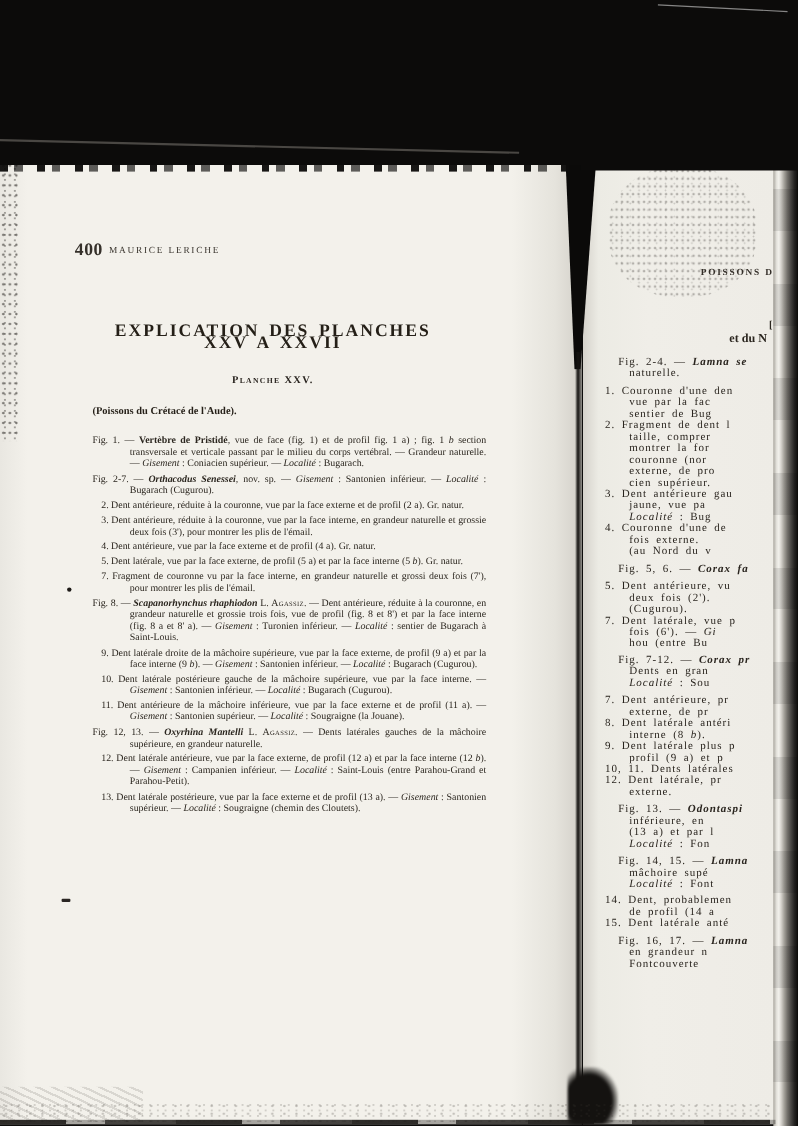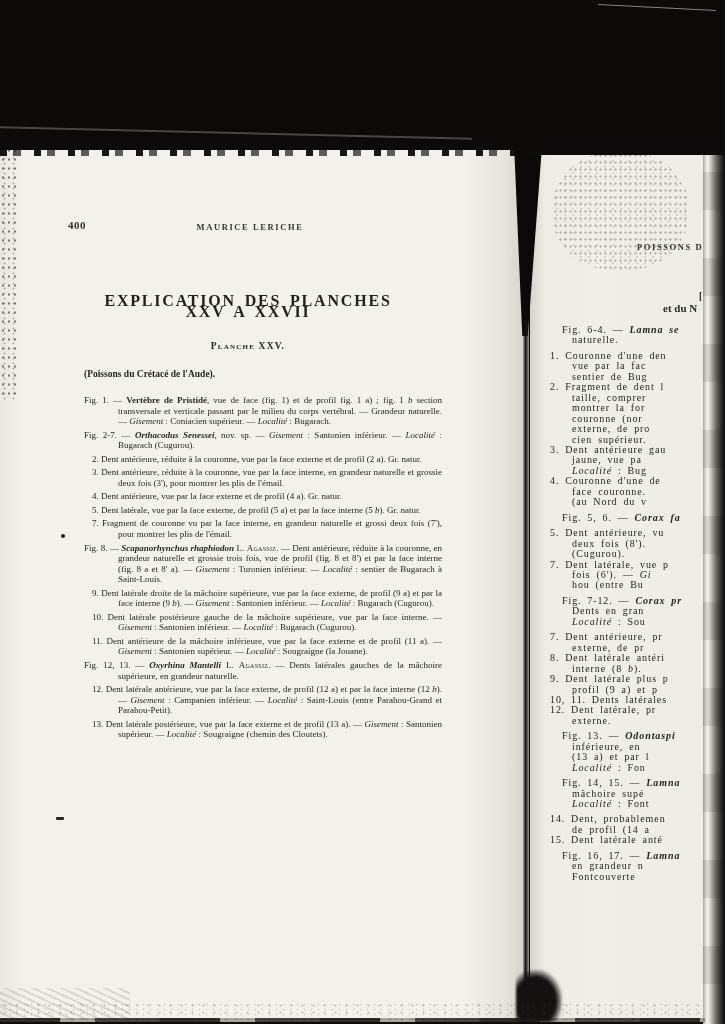--- a/index.html
+++ b/index.html
@@ -68,22 +68,22 @@
   }
   .bottom-edge{
     position:absolute;left:0;top:1018px;width:705px;height:4px;
     background:repeating-linear-gradient(90deg,rgba(25,23,20,.9) 0 60px,rgba(25,23,20,.35) 60px 95px,rgba(25,23,20,.8) 95px 160px);
   }
   .bl-streak{
     position:absolute;left:0;top:988px;width:130px;height:32px;opacity:.6;
     background:repeating-linear-gradient(25deg,rgba(70,66,60,.25) 0 2px,transparent 2px 6px);
   }
   
-  .pg-num{position:absolute;left:68px;top:219px;font-size:11px;font-weight:bold;color:#35302a;letter-spacing:.5px;}
-  .run-head-left{position:absolute;left:85px;top:222px;width:330px;text-align:center;font-size:8.5px;font-weight:bold;letter-spacing:1.6px;color:#3a352e;}
+  .pg-num{position:absolute;left:68px;top:219px;font-size:16px;font-weight:bold;color:#35302a;letter-spacing:.5px;}
+  .run-head-left{position:absolute;left:99px;top:222px;width:330px;text-align:left;font-size:8.5px;font-weight:normal;letter-spacing:1.6px;color:#3a352e;}
   .main-col{position:absolute;left:84px;top:295px;width:358px;color:#2b261f;}
   .heading{text-align:center;font-weight:bold;font-size:16px;line-height:11px;letter-spacing:1.8px;word-spacing:3px;color:#241f17;margin:0;padding-right:30px;}
   .plate{text-align:center;font-variant:small-caps;font-weight:bold;font-size:9.5px;line-height:11px;letter-spacing:1.2px;margin-top:24px;padding-right:30px;color:#2a2520;}
   .subtitle{text-align:left;font-weight:bold;font-size:9.5px;line-height:11px;margin-top:17px;padding-right:30px;color:#241f17;}
   .entries{margin-top:15px;}
   p.entry{margin:0 0 3px;font-size:9px;line-height:10.55px;text-align:justify;padding-left:34px;text-indent:-34px;color:#2b261f;}
   p.entry.num{text-indent:-26px;}
   p.entry.fig{margin-top:3px;}
   .seg-b{font-weight:bold;}
   .seg-i{font-style:italic;}
@@ -135,40 +135,40 @@
       <p class="entry num"><span>13. Dent latérale postérieure, vue par la face externe et de profil (13 a). — </span><span class="seg-i">Gisement</span><span> : Santonien supérieur. — </span><span class="seg-i">Localité</span><span> : Sougraigne (chemin des Cloutets).</span></p>
     </div>
 </div>
 <div class="speck-dot"></div>
 <div class="speck-dash"></div>
 
 <div class="run-head-right">POISSONS DU</div>
 <div class="frag-bracket">[</div>
 <div class="frag-line">et du N</div>
 <div class="rlines">
-    <div class="rline rfig"><span>Fig. 6-4. — </span><span class="seg-bi">Lamna se</span></div>
+    <div class="rline rfig"><span>Fig. 2-4. — </span><span class="seg-bi">Lamna se</span></div>
     <div class="rline rcont"><span>naturelle.</span></div>
     <div class="rline rnum gap"><span>1. Couronne d'une den</span></div>
     <div class="rline rcont"><span>vue par la fac</span></div>
     <div class="rline rcont"><span>sentier de Bug</span></div>
     <div class="rline rnum"><span>2. Fragment de dent l</span></div>
     <div class="rline rcont"><span>taille, comprer</span></div>
     <div class="rline rcont"><span>montrer la for</span></div>
     <div class="rline rcont"><span>couronne (nor</span></div>
     <div class="rline rcont"><span>externe, de pro</span></div>
     <div class="rline rcont"><span>cien supérieur.</span></div>
     <div class="rline rnum"><span>3. Dent antérieure gau</span></div>
     <div class="rline rcont"><span>jaune, vue pa</span></div>
     <div class="rline rcont"><span class="seg-i">Localité</span><span> : Bug</span></div>
     <div class="rline rnum"><span>4. Couronne d'une de</span></div>
-    <div class="rline rcont"><span>face couronne.</span></div>
+    <div class="rline rcont"><span>fois externe.</span></div>
     <div class="rline rcont"><span>(au Nord du v</span></div>
     <div class="rline rfig gap"><span>Fig. 5, 6. — </span><span class="seg-bi">Corax fa</span></div>
     <div class="rline rnum gap"><span>5. Dent antérieure, vu</span></div>
-    <div class="rline rcont"><span>deux fois (8').</span></div>
+    <div class="rline rcont"><span>deux fois (2').</span></div>
     <div class="rline rcont"><span>(Cugurou).</span></div>
     <div class="rline rnum"><span>7. Dent latérale, vue p</span></div>
     <div class="rline rcont"><span>fois (6'). — </span><span class="seg-i">Gi</span></div>
     <div class="rline rcont"><span>hou (entre Bu</span></div>
     <div class="rline rfig gap"><span>Fig. 7-12. — </span><span class="seg-bi">Corax pr</span></div>
     <div class="rline rcont"><span>Dents en gran</span></div>
     <div class="rline rcont"><span class="seg-i">Localité</span><span> : Sou</span></div>
     <div class="rline rnum gap"><span>7. Dent antérieure, pr</span></div>
     <div class="rline rcont"><span>externe, de pr</span></div>
     <div class="rline rnum"><span>8. Dent latérale antéri</span></div>

